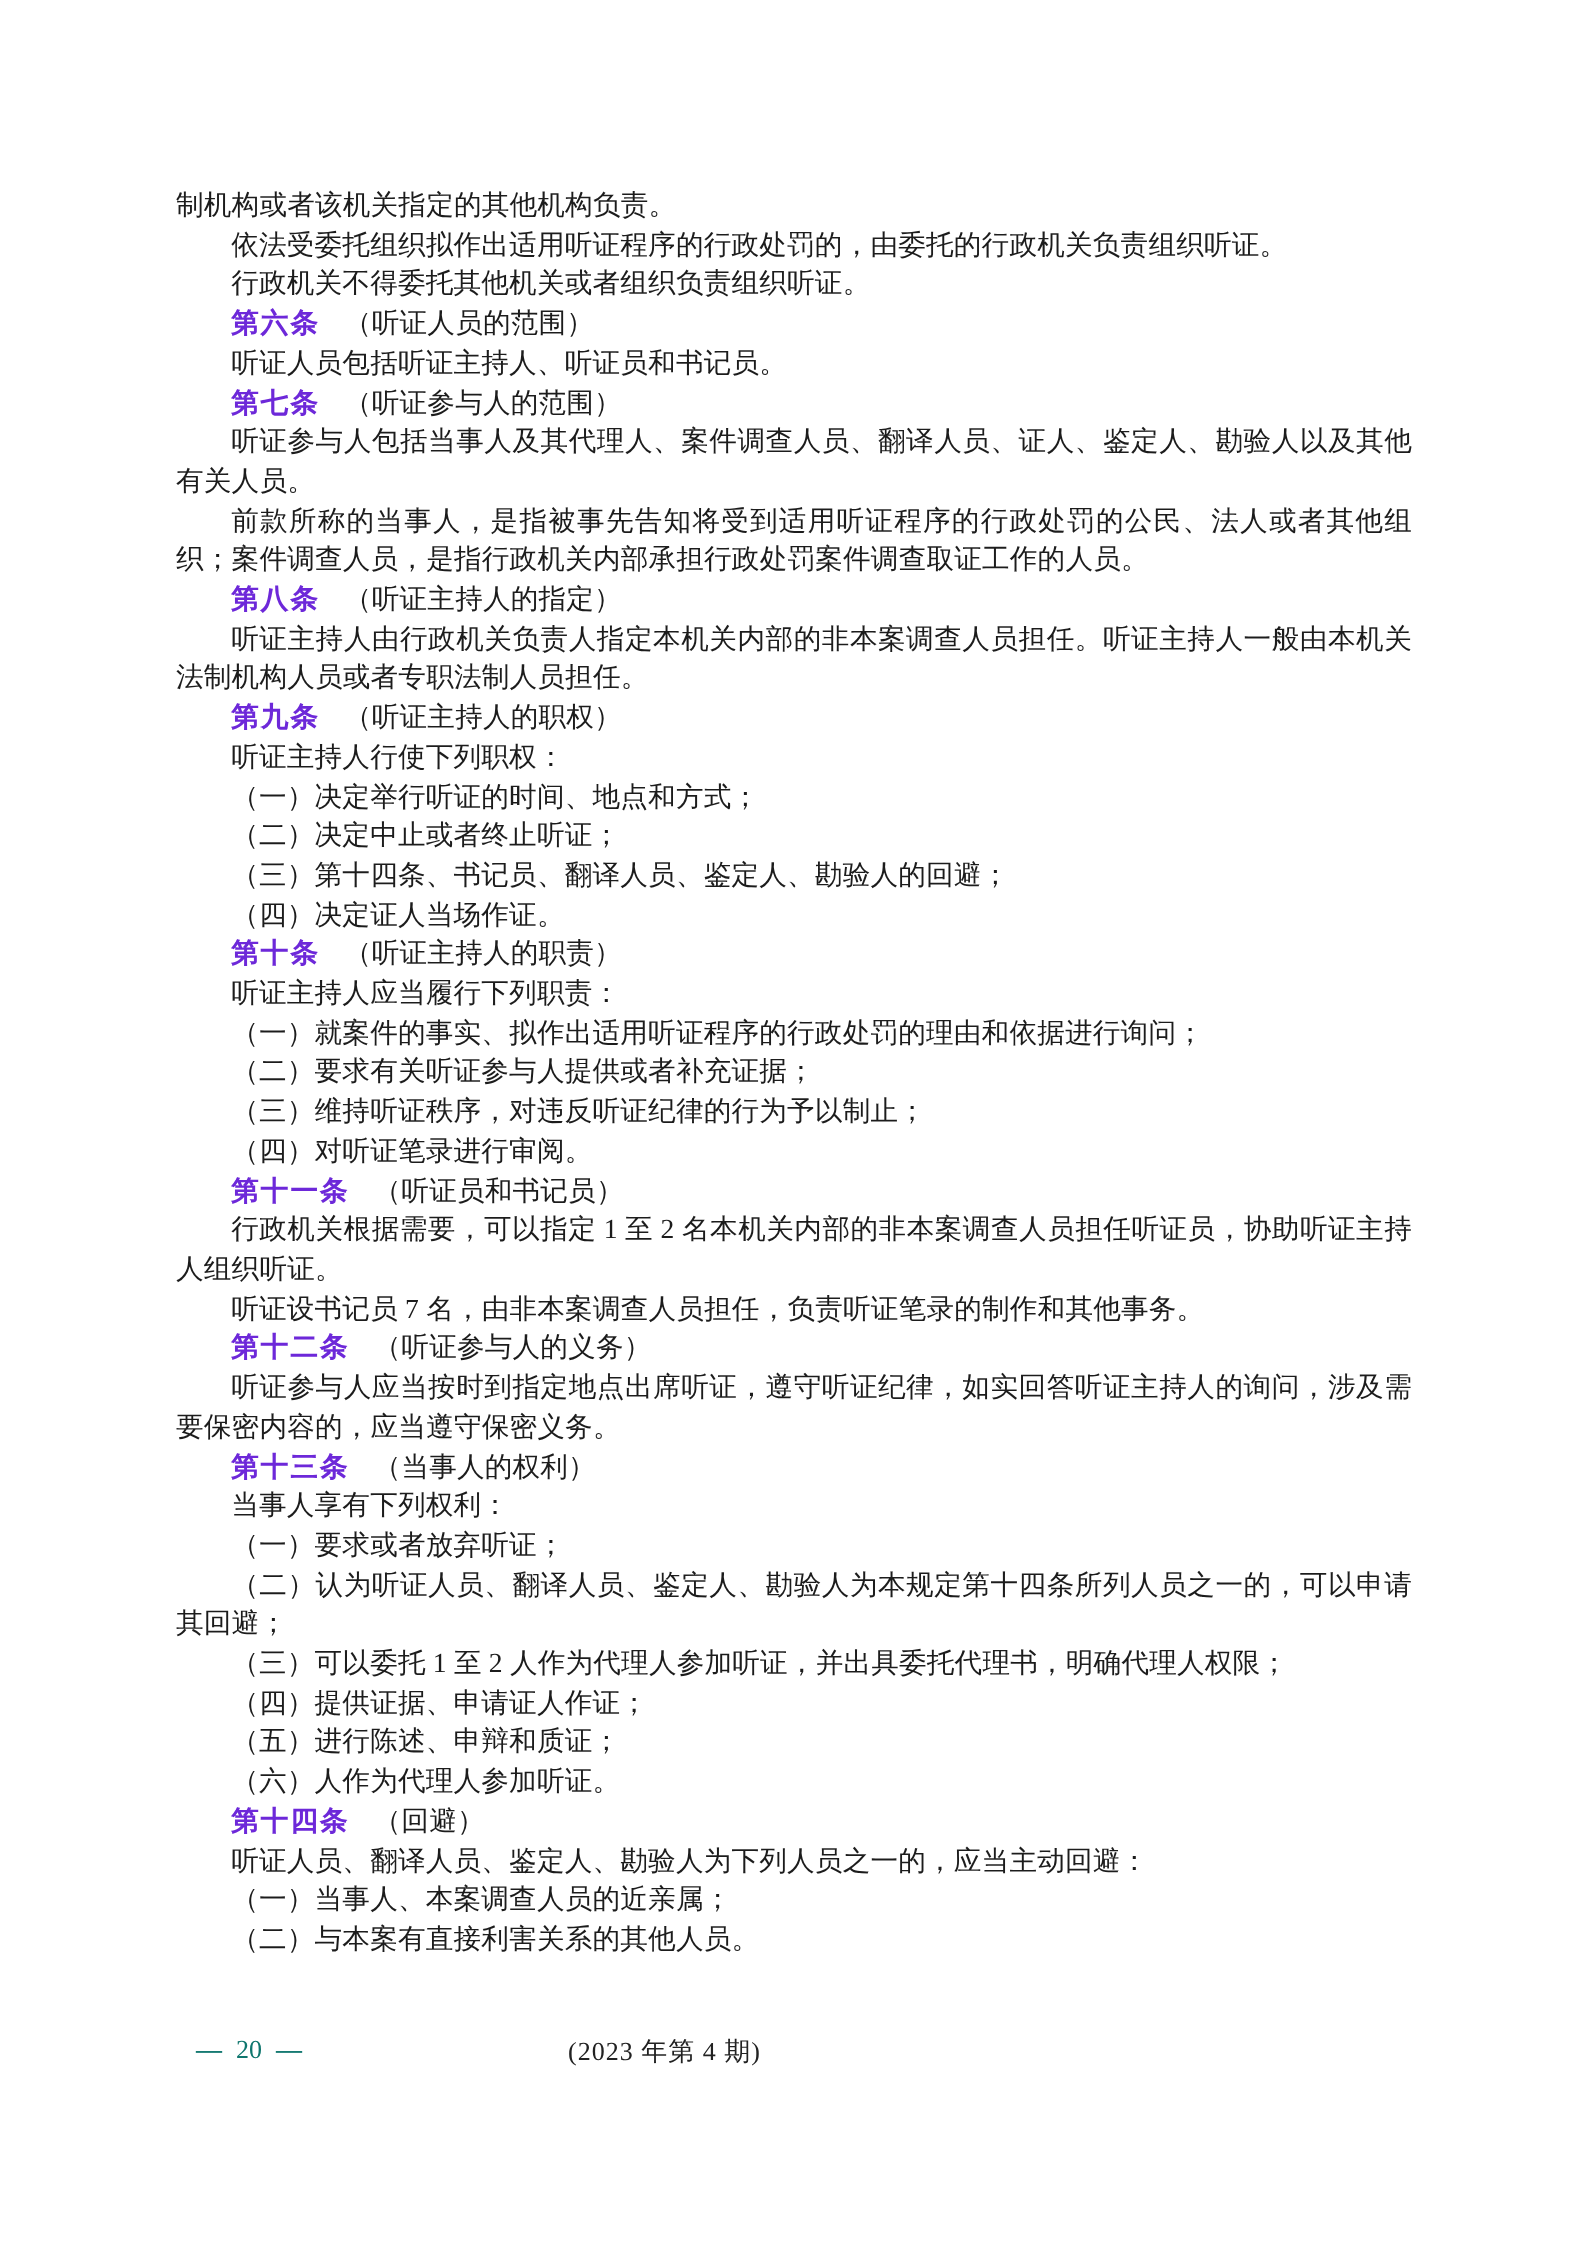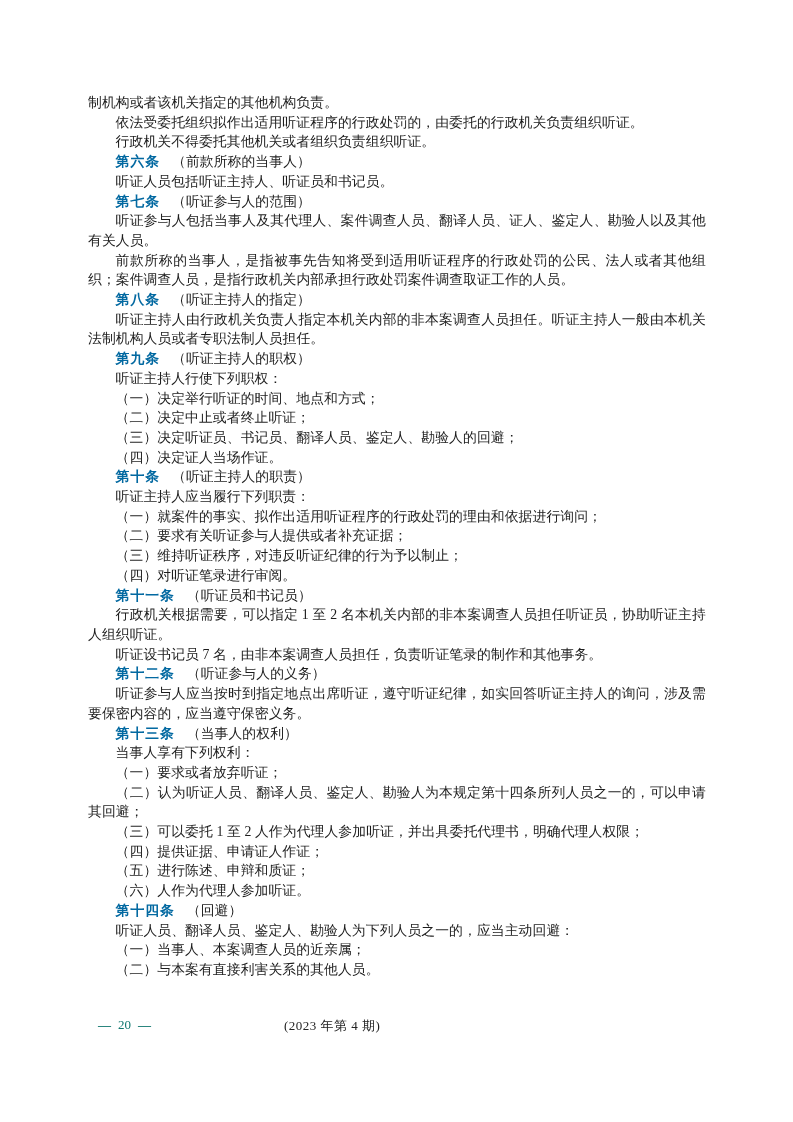--- a/index.html
+++ b/index.html
@@ -30,21 +30,21 @@
     margin: 0;
   }
   .para.indent {
     text-indent: 2em;
   }
   .para .article-no {
     font-family: "Liberation Sans", "DejaVu Sans", sans-serif;
     font-weight: 700;
     letter-spacing: 1px;
     margin-right: 12px;
-    color: #0369a1;
+    color: #6d28d9;
   }
   .footer {
     position: absolute;
     left: 88px;
     top: 1017px;
     width: 618px;
     height: 22px;
     font-size: 13px;
   }
   .pagenum {
@@ -69,32 +69,32 @@
 </style>
 </head>
 <body>
 
 <div class="page">
 
   <div class="content" id="doc-body">
       <p class="para"><span>制机构或者该机关指定的其他机构负责。</span></p>
       <p class="para indent"><span>依法受委托组织拟作出适用听证程序的行政处罚的，由委托的行政机关负责组织听证。</span></p>
       <p class="para indent"><span>行政机关不得委托其他机关或者组织负责组织听证。</span></p>
-      <p class="para indent"><b class="article-no">第六条</b><span>（前款所称的当事人）</span></p>
+      <p class="para indent"><b class="article-no">第六条</b><span>（听证人员的范围）</span></p>
       <p class="para indent"><span>听证人员包括听证主持人、听证员和书记员。</span></p>
       <p class="para indent"><b class="article-no">第七条</b><span>（听证参与人的范围）</span></p>
       <p class="para indent"><span>听证参与人包括当事人及其代理人、案件调查人员、翻译人员、证人、鉴定人、勘验人以及其他有关人员。</span></p>
       <p class="para indent"><span>前款所称的当事人，是指被事先告知将受到适用听证程序的行政处罚的公民、法人或者其他组织；案件调查人员，是指行政机关内部承担行政处罚案件调查取证工作的人员。</span></p>
       <p class="para indent"><b class="article-no">第八条</b><span>（听证主持人的指定）</span></p>
       <p class="para indent"><span>听证主持人由行政机关负责人指定本机关内部的非本案调查人员担任。听证主持人一般由本机关法制机构人员或者专职法制人员担任。</span></p>
       <p class="para indent"><b class="article-no">第九条</b><span>（听证主持人的职权）</span></p>
       <p class="para indent"><span>听证主持人行使下列职权：</span></p>
       <p class="para indent"><span>（一）决定举行听证的时间、地点和方式；</span></p>
       <p class="para indent"><span>（二）决定中止或者终止听证；</span></p>
-      <p class="para indent"><span>（三）决定听证员、书记员、翻译人员、鉴定人、勘验人的回避；</span></p>
+      <p class="para indent"><span>（三）第十四条、书记员、翻译人员、鉴定人、勘验人的回避；</span></p>
       <p class="para indent"><span>（四）决定证人当场作证。</span></p>
       <p class="para indent"><b class="article-no">第十条</b><span>（听证主持人的职责）</span></p>
       <p class="para indent"><span>听证主持人应当履行下列职责：</span></p>
       <p class="para indent"><span>（一）就案件的事实、拟作出适用听证程序的行政处罚的理由和依据进行询问；</span></p>
       <p class="para indent"><span>（二）要求有关听证参与人提供或者补充证据；</span></p>
       <p class="para indent"><span>（三）维持听证秩序，对违反听证纪律的行为予以制止；</span></p>
       <p class="para indent"><span>（四）对听证笔录进行审阅。</span></p>
       <p class="para indent"><b class="article-no">第十一条</b><span>（听证员和书记员）</span></p>
       <p class="para indent"><span>行政机关根据需要，可以指定 1 至 2 名本机关内部的非本案调查人员担任听证员，协助听证主持人组织听证。</span></p>
       <p class="para indent"><span>听证设书记员 7 名，由非本案调查人员担任，负责听证笔录的制作和其他事务。</span></p>

